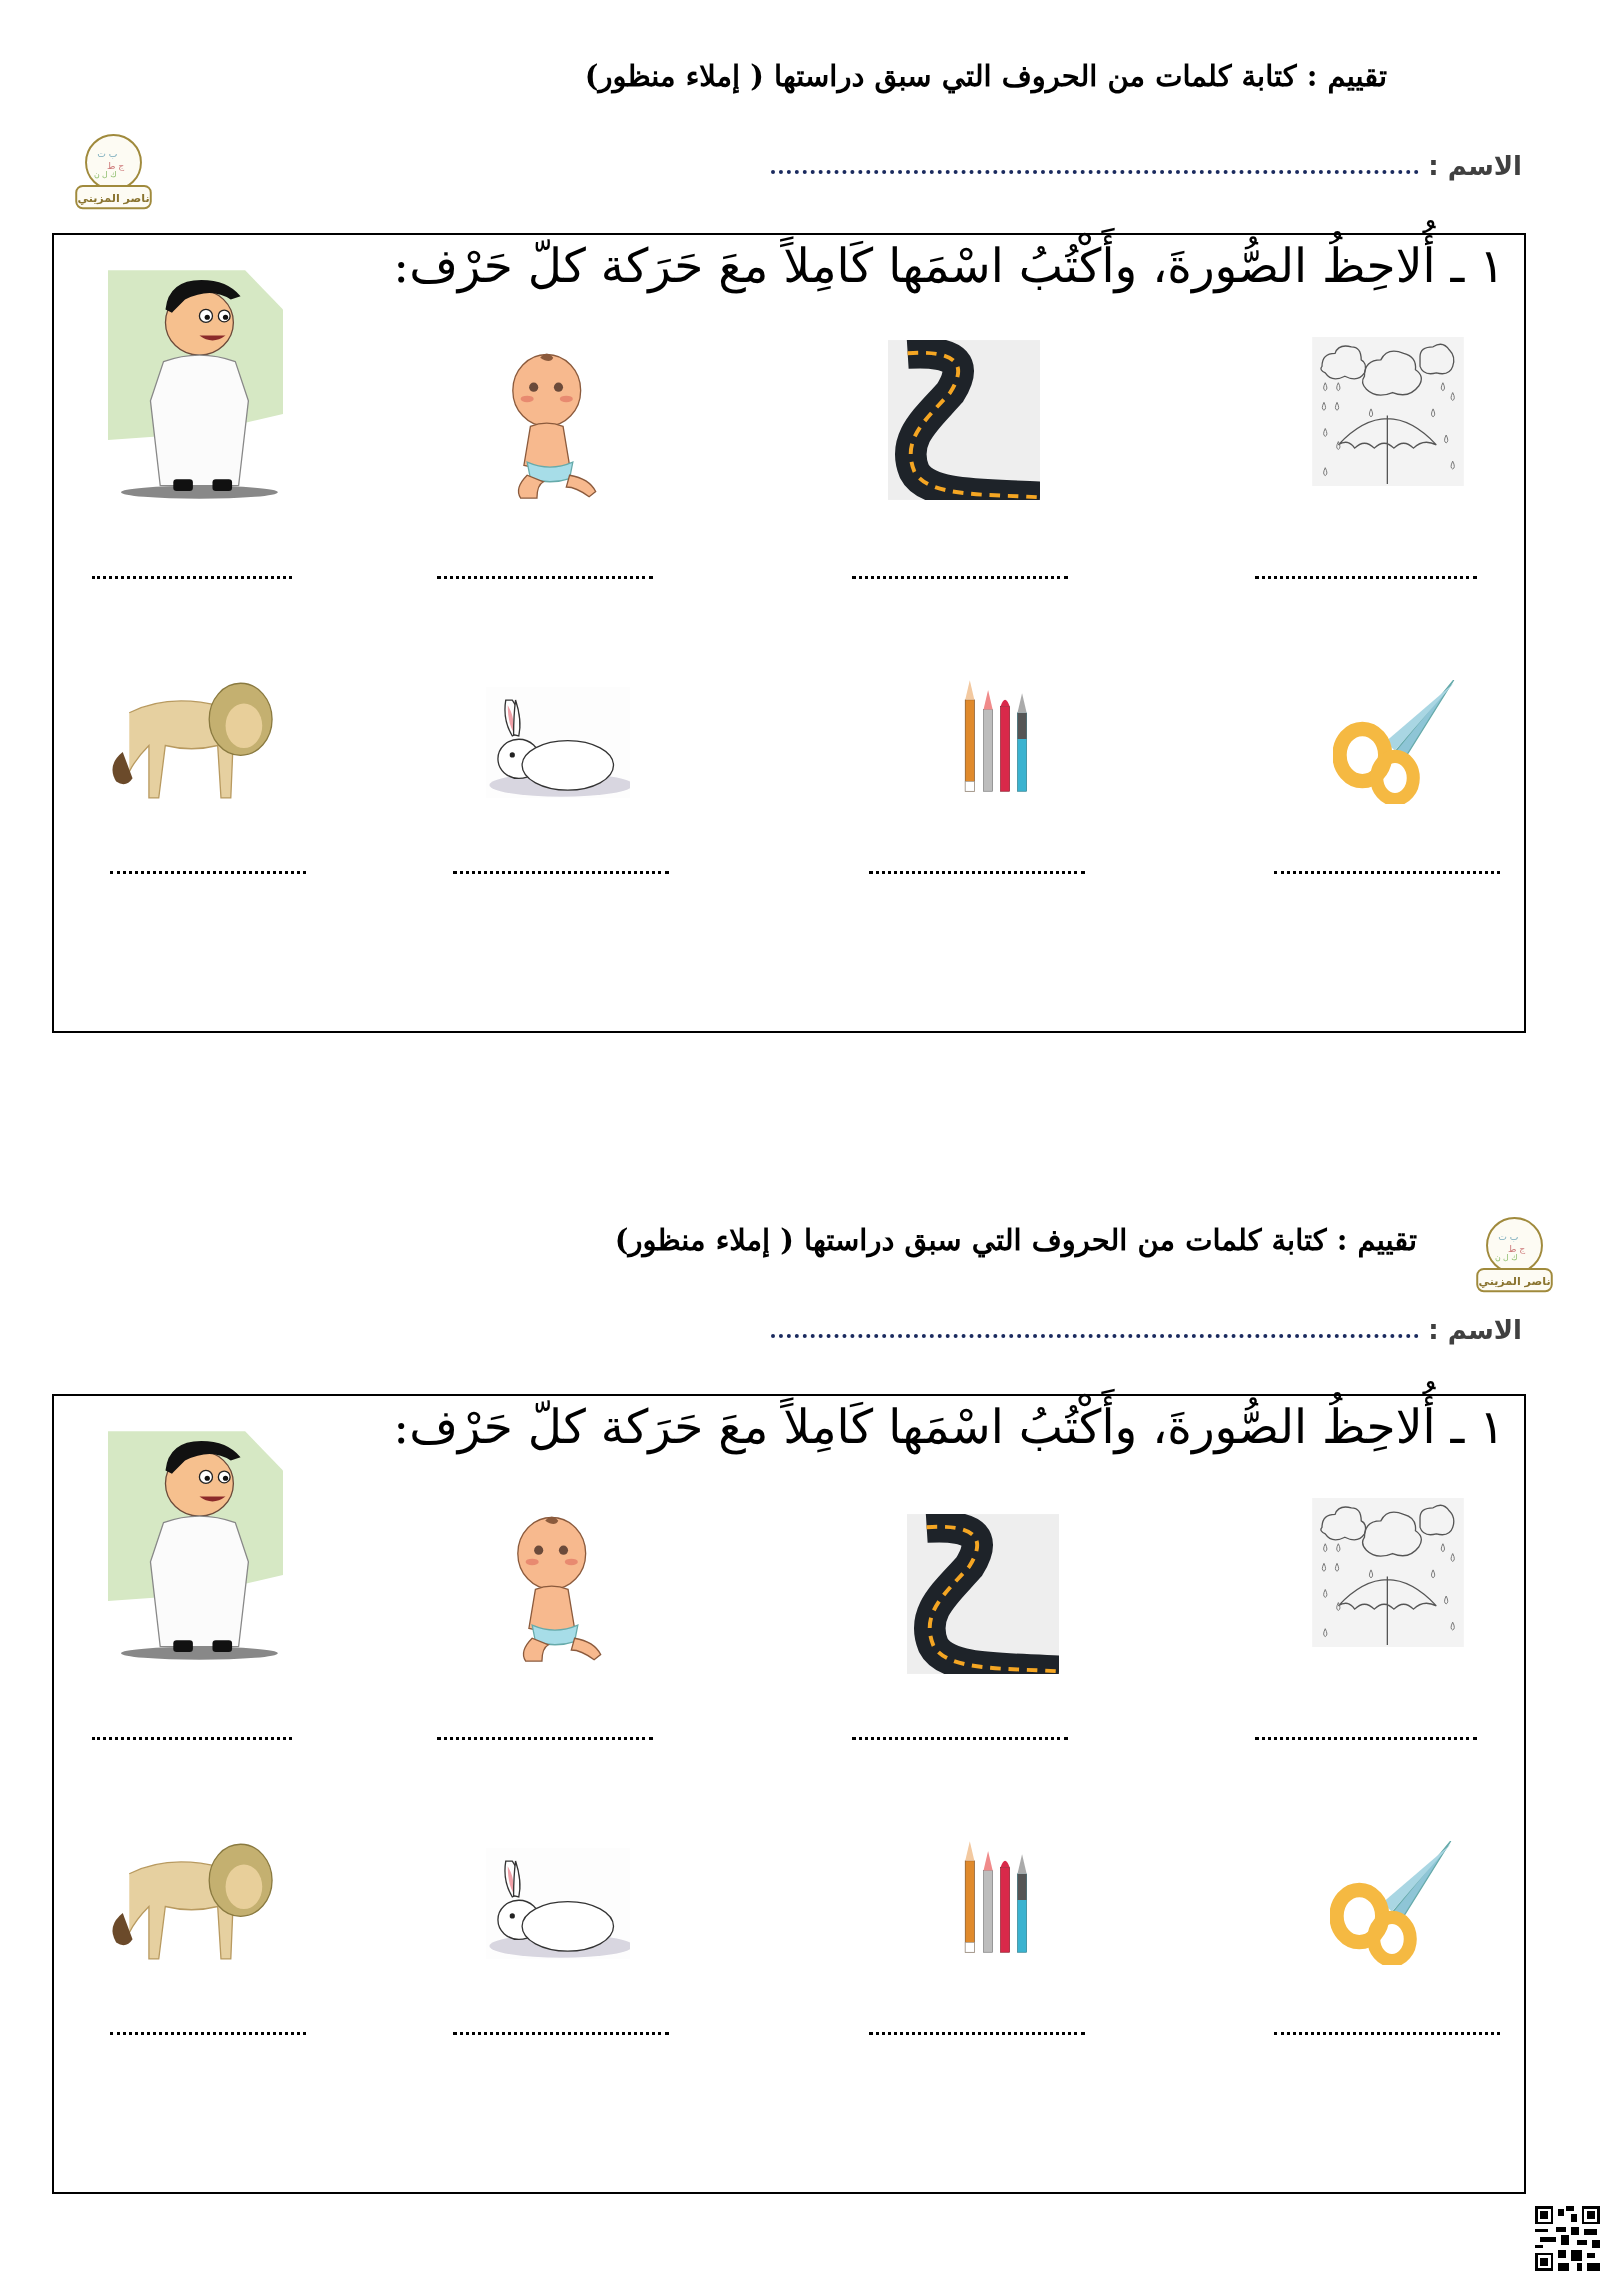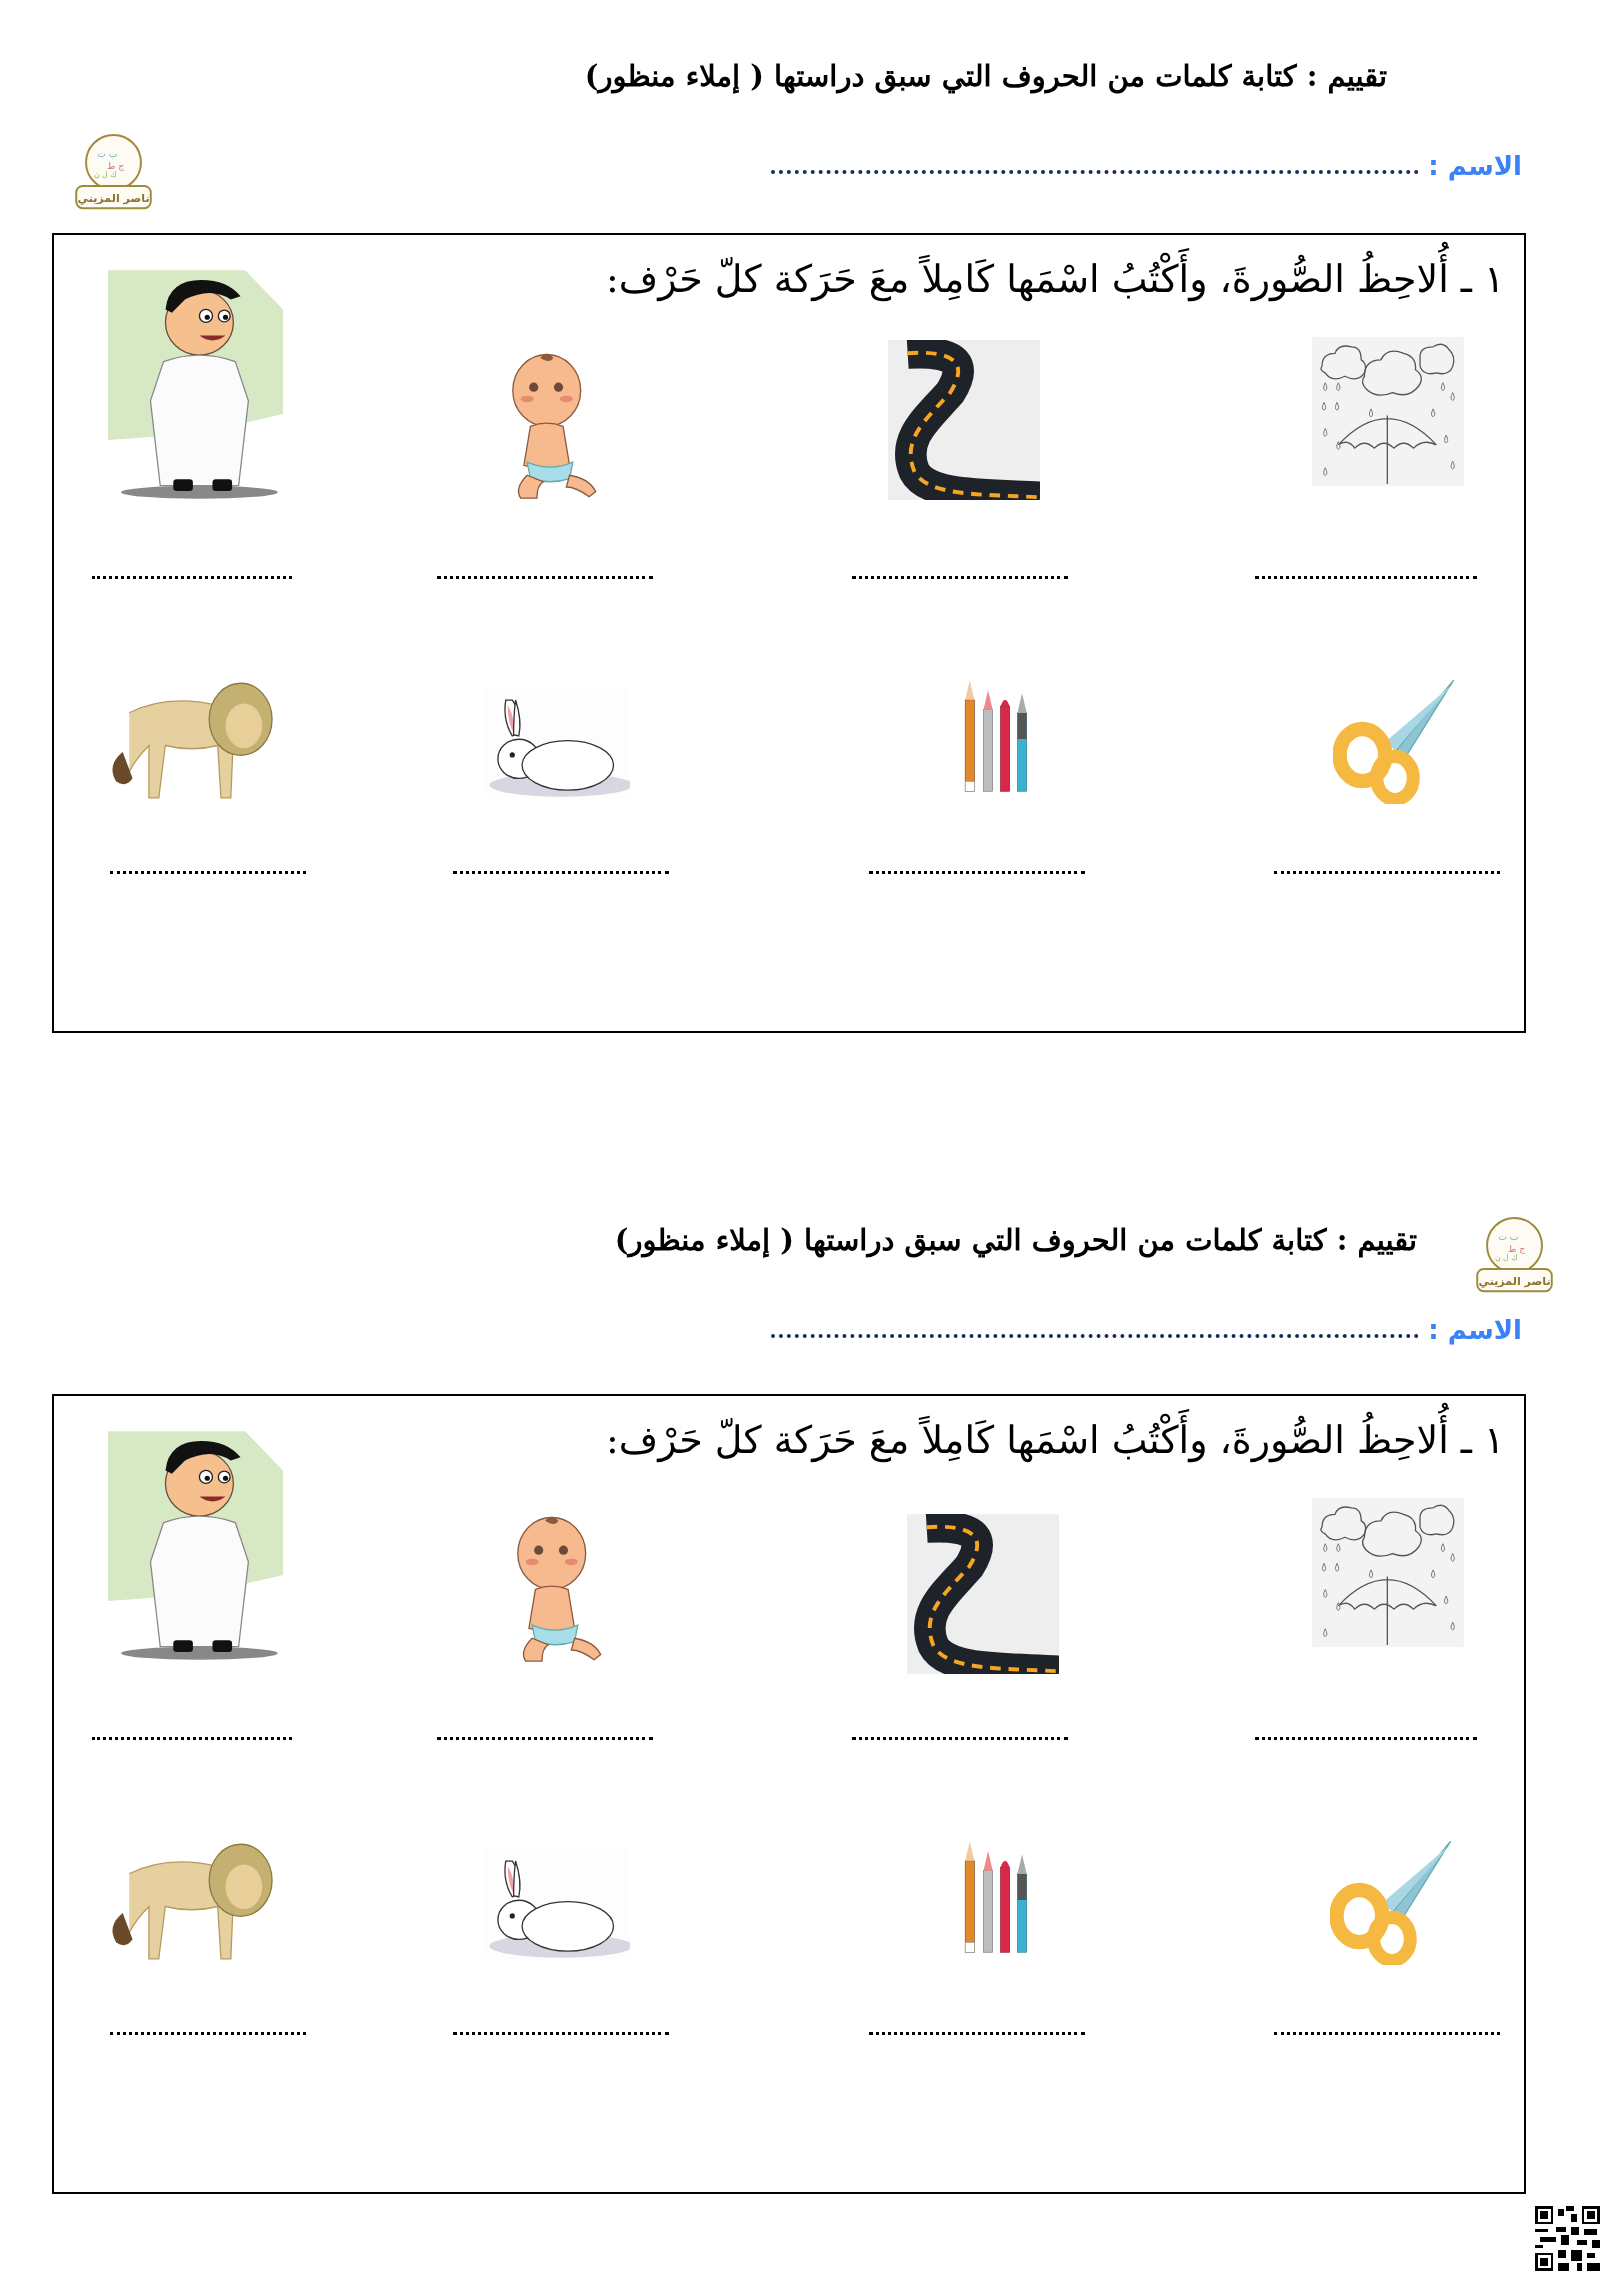--- a/index.html
+++ b/index.html
@@ -14,34 +14,34 @@
     position: absolute; direction: rtl; font-weight: bold;
     font-family: "DejaVu Serif", "Liberation Serif", serif;
     font-size: 29px; white-space: nowrap; color: #000; text-align: center;
   }
   .sheet-1 .title { right: 236px; top: 59px; }
   .sheet-2 .title { right: 206px; top: 52px; }
 
   .name-row { position: absolute; direction: rtl; display: flex; align-items: center; gap: 9.2px; }
   .sheet-1 .name-row { right: 101px; top: 151px; }
   .sheet-2 .name-row { right: 101px; top: 144px; }
-  .name-label { color: #3b82f6; font-weight: bold; font-size: 26px; font-family: "DejaVu Sans", "Liberation Sans", sans-serif; }
+  .name-label { color: #404040; font-weight: bold; font-size: 26px; font-family: "DejaVu Sans", "Liberation Sans", sans-serif; }
   .name-dots { width: 648px; height: 5.2px; border-bottom: 4.6px dotted #1a2a5e; margin-top: 11.8px; }
 
   .logo { position: absolute; width: 85px; height: 85px; }
   .sheet-1 .logo { left: 71px; top: 131px; }
   .sheet-2 .logo { left: 1472px; top: 43px; }
 
   .box { position: absolute; left: 52px; width: 1474px; border: 2.6px solid #000; }
   .sheet-1 .box { top: 233px; height: 800px; }
   .sheet-2 .box { top: 223px; height: 800px; }
 
   .instr {
-    position: absolute; right: 19.6px; top: 22px; direction: rtl;
-    font-size: 38px; font-family: "DejaVu Serif", "Liberation Serif", serif; white-space: nowrap;
+    position: absolute; right: 19.6px; top: 3px; direction: rtl;
+    font-size: 47px; font-family: "DejaVu Serif", "Liberation Serif", serif; white-space: nowrap;
   }
 
   .pic { position: absolute; }
   .blank {
     position: absolute; height: 3.9px; border-bottom: 3.9px dotted #000;
   }
 
   .qr { position: absolute; left: 1535px; top: 2206px; width: 65px; height: 65px; }
 </style>
 </head>

